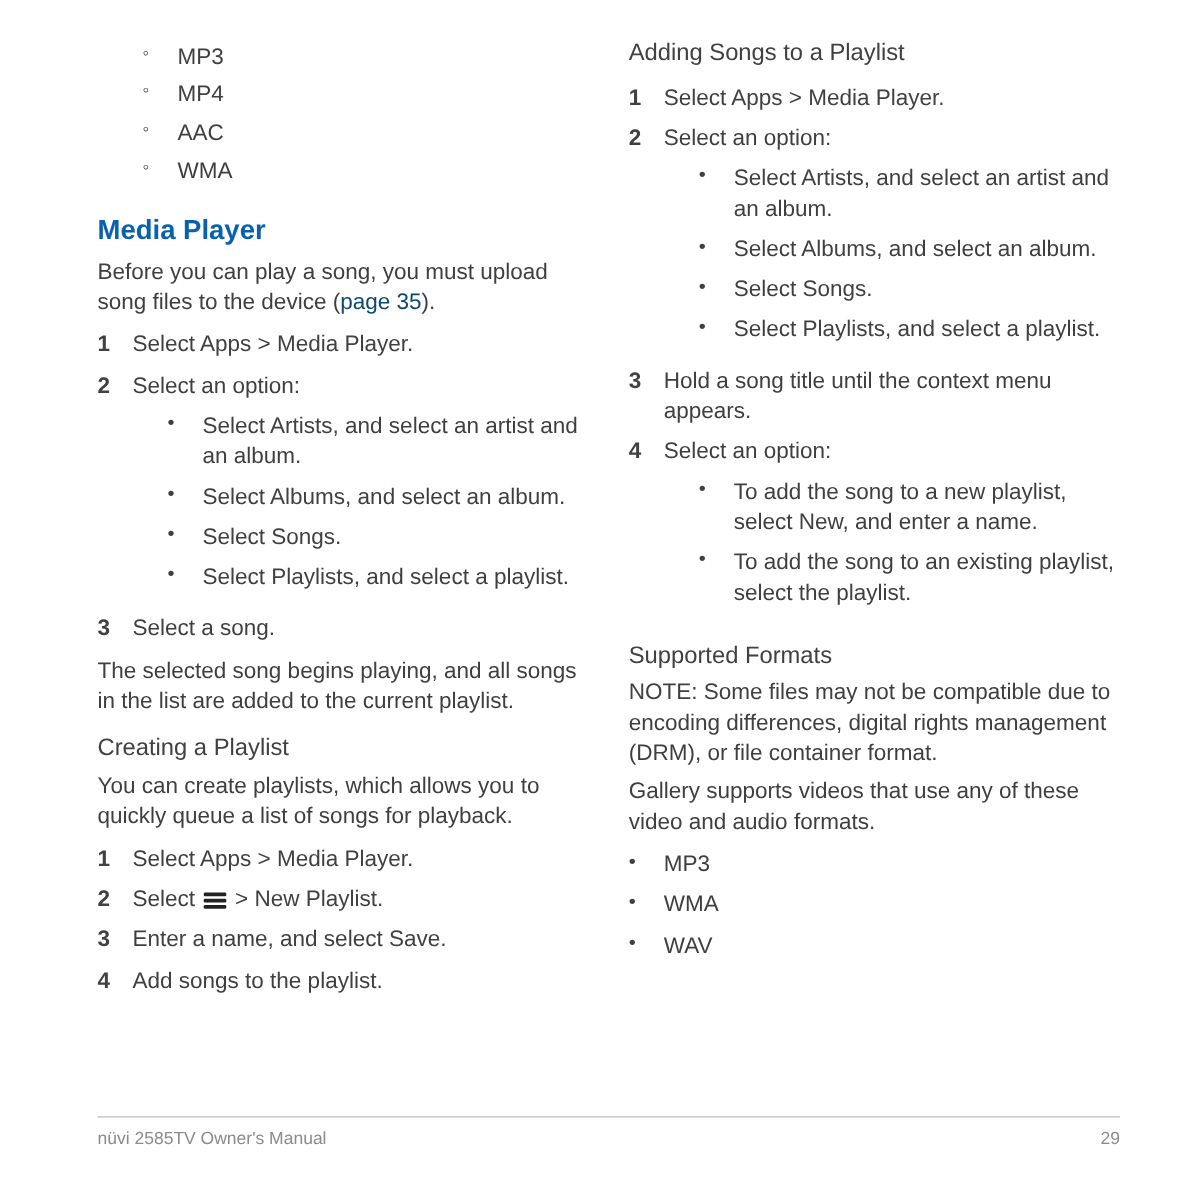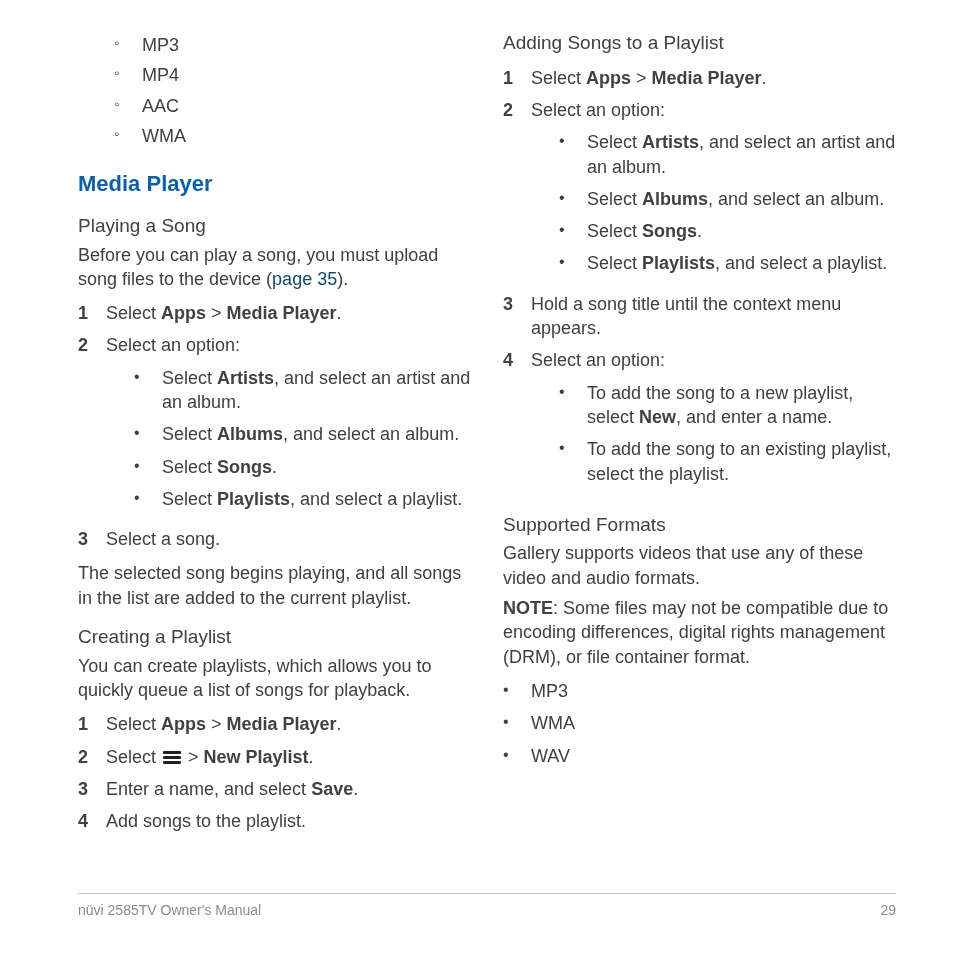--- a/index.html
+++ b/index.html
@@ -26,21 +26,21 @@
   p{margin:4px 0 6px 0}
   .link{color:#0c4a6e}
   ol.num{list-style:none;margin:6px 0;padding:0;counter-reset:step}
   ol.num>li{position:relative;padding:4px 0 4px 28px;counter-increment:step}
   ol.num>li::before{content:counter(step);position:absolute;left:0;top:4px;font-weight:bold;color:#414141}
   ul.dot{list-style:none;margin:4px 0;padding:0}
   ul.dot>li{position:relative;padding:4px 0 4px 56px}
   ul.dot>li::before{content:"•";position:absolute;left:28px;top:4px;color:#3f3f3f;font-size:16px}
   ul.dot.tight>li{padding-left:28px}
   ul.dot.tight>li::before{left:0}
-  b{font-weight:bold;color:#414141}
+  b{font-weight:normal;color:#414141}
   .menu-icon{display:inline-block;vertical-align:middle;width:18px;height:13px;margin:0 2px}
   .menu-icon span{display:block;height:3px;background:#222;margin-bottom:2px;border-radius:1px}
   .menu-icon span:last-child{margin-bottom:0}
   .footer{
     position:absolute;left:78px;right:58px;bottom:36px;
     border-top:1px solid #bdbdbd;padding-top:8px;
     display:flex;justify-content:space-between;
     font-size:14px;color:#8b8b8b;
   }
 </style>
@@ -52,21 +52,20 @@
   <div class="col">
     <ul class="circ-list">
       <li>MP3</li>
       <li>MP4</li>
       <li>AAC</li>
       <li>WMA</li>
     </ul>
 
     <h2 class="sec">Media Player</h2>
 
-    <h3 class="sub">Playing a Song</h3>
     <p>
       <span>Before you can play a song, you must upload song files to the device (</span><span class="link">page 35</span><span>).</span>
     </p>
     <ol class="num">
       <li>
         <span>Select </span><b>Apps</b><span> &gt; </span><b>Media Player</b><span>.</span>
       </li>
       <li>
         <span>Select an option:</span>
         <ul class="dot">
@@ -115,22 +114,22 @@
       <li>
         <span>Select an option:</span>
         <ul class="dot">
           <li><span>To add the song to a new playlist, select </span><b>New</b><span>, and enter a name.</span></li>
           <li>To add the song to an existing playlist, select the playlist.</li>
         </ul>
       </li>
     </ol>
 
     <h3 class="sub">Supported Formats</h3>
+    <p><b>NOTE</b><span>: Some files may not be compatible due to encoding differences, digital rights management (DRM), or file container format.</span></p>
     <p>Gallery supports videos that use any of these video and audio formats.</p>
-    <p><b>NOTE</b><span>: Some files may not be compatible due to encoding differences, digital rights management (DRM), or file container format.</span></p>
     <ul class="dot tight">
       <li>MP3</li>
       <li>WMA</li>
       <li>WAV</li>
     </ul>
   </div>
 </div>
 
 <div class="footer">
   <span>nüvi 2585TV Owner's Manual</span>

